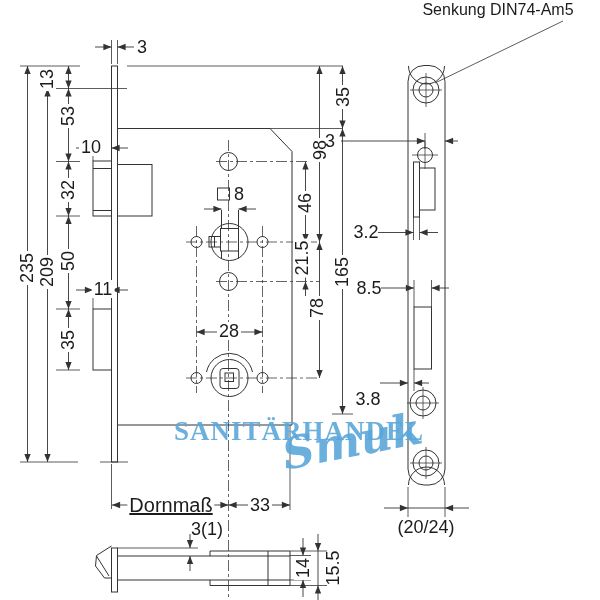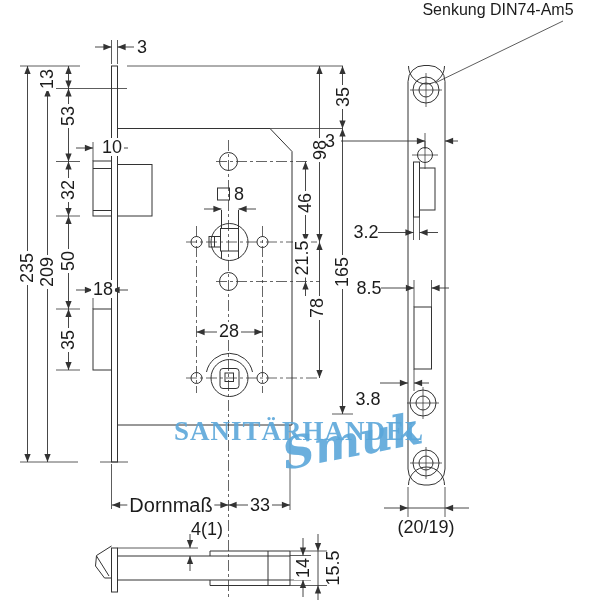--- a/index.html
+++ b/index.html
@@ -4,21 +4,21 @@
 <style>
   html,body{margin:0;padding:0;background:#fff;}
   #stage{position:relative;width:600px;height:600px;background:#fff;overflow:hidden;
          font-family:"Liberation Sans",sans-serif;}
   #draw{position:absolute;left:0;top:0;}
   .dim{position:absolute;font-size:18px;color:#1c1c1c;transform:translate(-50%,-50%);
        white-space:nowrap;line-height:1;z-index:3;}
   .dim.v{transform:translate(-50%,-50%) rotate(-90deg);}
   .bg{background:#fff;padding:0 2px;}
   .small{font-size:16px;}
-  .big{font-size:20px;}
+  .big{font-size:20px;text-decoration:underline;}
   .wm1{position:absolute;z-index:4;font-size:27px;font-weight:bold;letter-spacing:1px;
        transform:translate(-50%,-50%);opacity:.9;}
   .wm2{position:absolute;z-index:4;font-family:"DejaVu Serif",serif;font-style:italic;
        font-weight:bold;font-size:44px;transform:translate(-50%,-50%) rotate(-11deg);opacity:.9;}
 </style>
 </head>
 <body>
 
 <div id="stage">
 
@@ -203,45 +203,45 @@
     <line x1="268" y1="551" x2="268" y2="585.5"></line>
     <line x1="290" y1="551" x2="290" y2="585.5"></line>
   </g>
 </svg>
 
   <div class="dim small" style="left:498px;top:10px">Senkung DIN74-Am5</div>
 
   <div class="dim" style="left:142px;top:47px">3</div>
   <div class="dim v bg" style="left:47px;top:79px">13</div>
   <div class="dim v bg" style="left:68px;top:116px">53</div>
-  <div class="dim bg" style="left:112px;top:147px">10</div>
+  <div class="dim bg" style="left:91px;top:147px">10</div>
   <div class="dim v bg" style="left:68px;top:190px">32</div>
   <div class="dim v bg" style="left:68px;top:261px">50</div>
-  <div class="dim bg" style="left:103px;top:289px">18</div>
+  <div class="dim bg" style="left:103px;top:289px">11</div>
   <div class="dim v bg" style="left:68px;top:340px">35</div>
   <div class="dim v bg" style="left:27px;top:268px">235</div>
   <div class="dim v bg" style="left:47px;top:272px">209</div>
 
   <div class="dim" style="left:239px;top:194px">8</div>
   <div class="dim bg" style="left:229px;top:331px">28</div>
 
   <div class="dim v bg" style="left:305px;top:203px">46</div>
   <div class="dim v bg" style="left:302px;top:258px">21.5</div>
   <div class="dim v bg" style="left:320px;top:150px">98</div>
   <div class="dim v bg" style="left:317px;top:308px">78</div>
   <div class="dim v bg" style="left:343px;top:97px">35</div>
   <div class="dim v bg" style="left:342px;top:272px">165</div>
 
   <div class="dim" style="left:330px;top:141px">3</div>
   <div class="dim" style="left:366px;top:232px">3.2</div>
   <div class="dim" style="left:369px;top:288px">8.5</div>
   <div class="dim" style="left:368px;top:399px">3.8</div>
-  <div class="dim" style="left:426px;top:527px">(20/19)</div>
+  <div class="dim" style="left:426px;top:527px">(20/24)</div>
 
   <div class="dim big bg" style="left:171px;top:505px">Dornmaß</div>
   <div class="dim bg" style="left:260px;top:505px">33</div>
-  <div class="dim" style="left:207px;top:529px">4(1)</div>
+  <div class="dim" style="left:207px;top:529px">3(1)</div>
   <div class="dim v bg" style="left:303px;top:568px">14</div>
   <div class="dim v" style="left:333px;top:568px">15.5</div>
 
   <div class="wm1" style="left: 299px; top: 431px; color: rgb(91, 167, 218); font-family: Liberation Serif, serif;">SANITÄRHANDEL</div>
   <div class="wm2" style="left: 352px; top: 441px; color: rgb(91, 167, 218);">Smuk</div>
 </div>
 
 </body></html>

